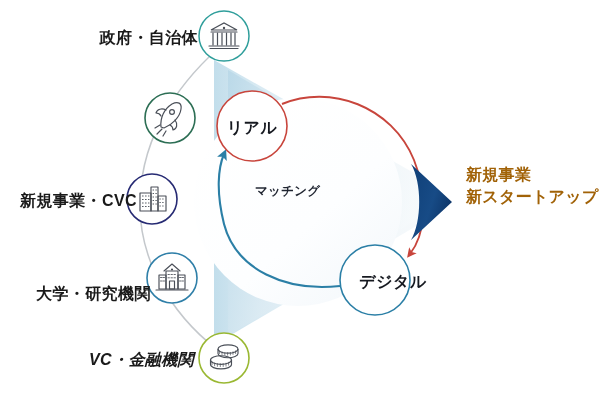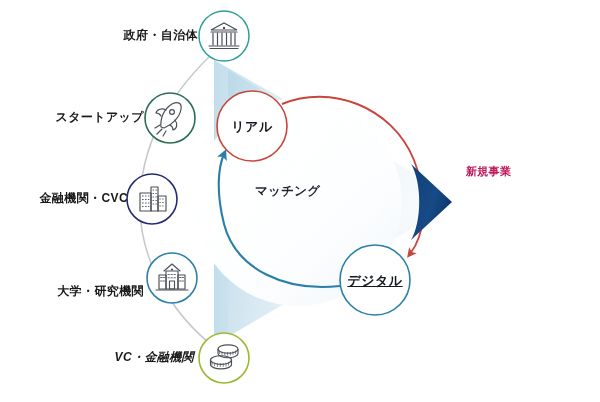--- a/index.html
+++ b/index.html
@@ -21,51 +21,51 @@
     position: absolute;
     left: 0;
     top: 0;
     width: 600px;
     height: 402px;
   }
   .node-label {
     position: absolute;
     font-weight: bold;
     color: #1a1a1a;
-    font-size: 12px;
+    font-size: 16px;
     letter-spacing: 0.4px;
     white-space: nowrap;
     text-align: right;
     line-height: 1.2;
   }
   .center-label {
     position: absolute;
     font-weight: bold;
     color: #1f2430;
     font-size: 12.5px;
     line-height: 1.45;
     text-align: left;
     white-space: nowrap;
     letter-spacing: 0.3px;
   }
   .bubble-label {
     position: absolute;
     font-weight: bold;
-    font-size: 13px;
+    font-size: 16px;
     color: #15181f;
     letter-spacing: 0.5px;
     white-space: nowrap;
     text-align: center;
   }
   .outcome-label {
     position: absolute;
     font-weight: bold;
-    font-size: 11px;
+    font-size: 16px;
     line-height: 1.38;
-    color: #be185d;
+    color: #a16207;
     letter-spacing: 0.3px;
     white-space: nowrap;
   }
 </style>
 </head>
 <body>
 
 <div id="stage">
 
   <svg id="diagram-svg" viewBox="0 0 600 402">
@@ -204,29 +204,29 @@
                    M 235.6 350.5 L 235.6 353.9"></path>
         </g>
       </g>
     </g>
 
     <circle cx="252" cy="126" r="35" fill="#ffffff" stroke="#c8453c" stroke-width="1.6"></circle>
     <circle cx="375" cy="280" r="35" fill="#ffffff" stroke="#2b7fa6" stroke-width="1.6"></circle>
   </svg>
 
   <div class="node-label" style="left:98px; top:28px; width:100px;">政府・自治体</div>
-  <div class="node-label" style="left:44px; top:110px; width:100px;">スタートアップ</div>
-  <div class="node-label" style="left:20px; top:191px; width:108px;">金融機関・CVC</div>
+  <div class="node-label" style="left:20px; top:191px; width:108px;">新規事業・CVC</div>
   <div class="node-label" style="left:36px; top:284px; width:108px;">大学・研究機関</div>
   <div class="node-label" style="left:86px; top:350px; width:108px;font-style:italic;">VC・金融機関</div>
 
   <div class="bubble-label" style="left:212px; top:118px; width:80px;">リアル</div>
-  <div class="bubble-label" style="left:335px; top:272px; width:80px;text-decoration:underline;">デジタル</div>
+  <div class="bubble-label" style="left:353px; top:272px; width:80px;">デジタル</div>
 
   <div class="center-label" style="left:255px; top:182px; width:120px;">
     <div>マッチング</div>
   </div>
 
   <div class="outcome-label" style="left:466px; top:164px;">
     <div>新規事業</div>
+    <div>新スタートアップ</div>
   </div>
 
 </div>
 
 </body></html>

